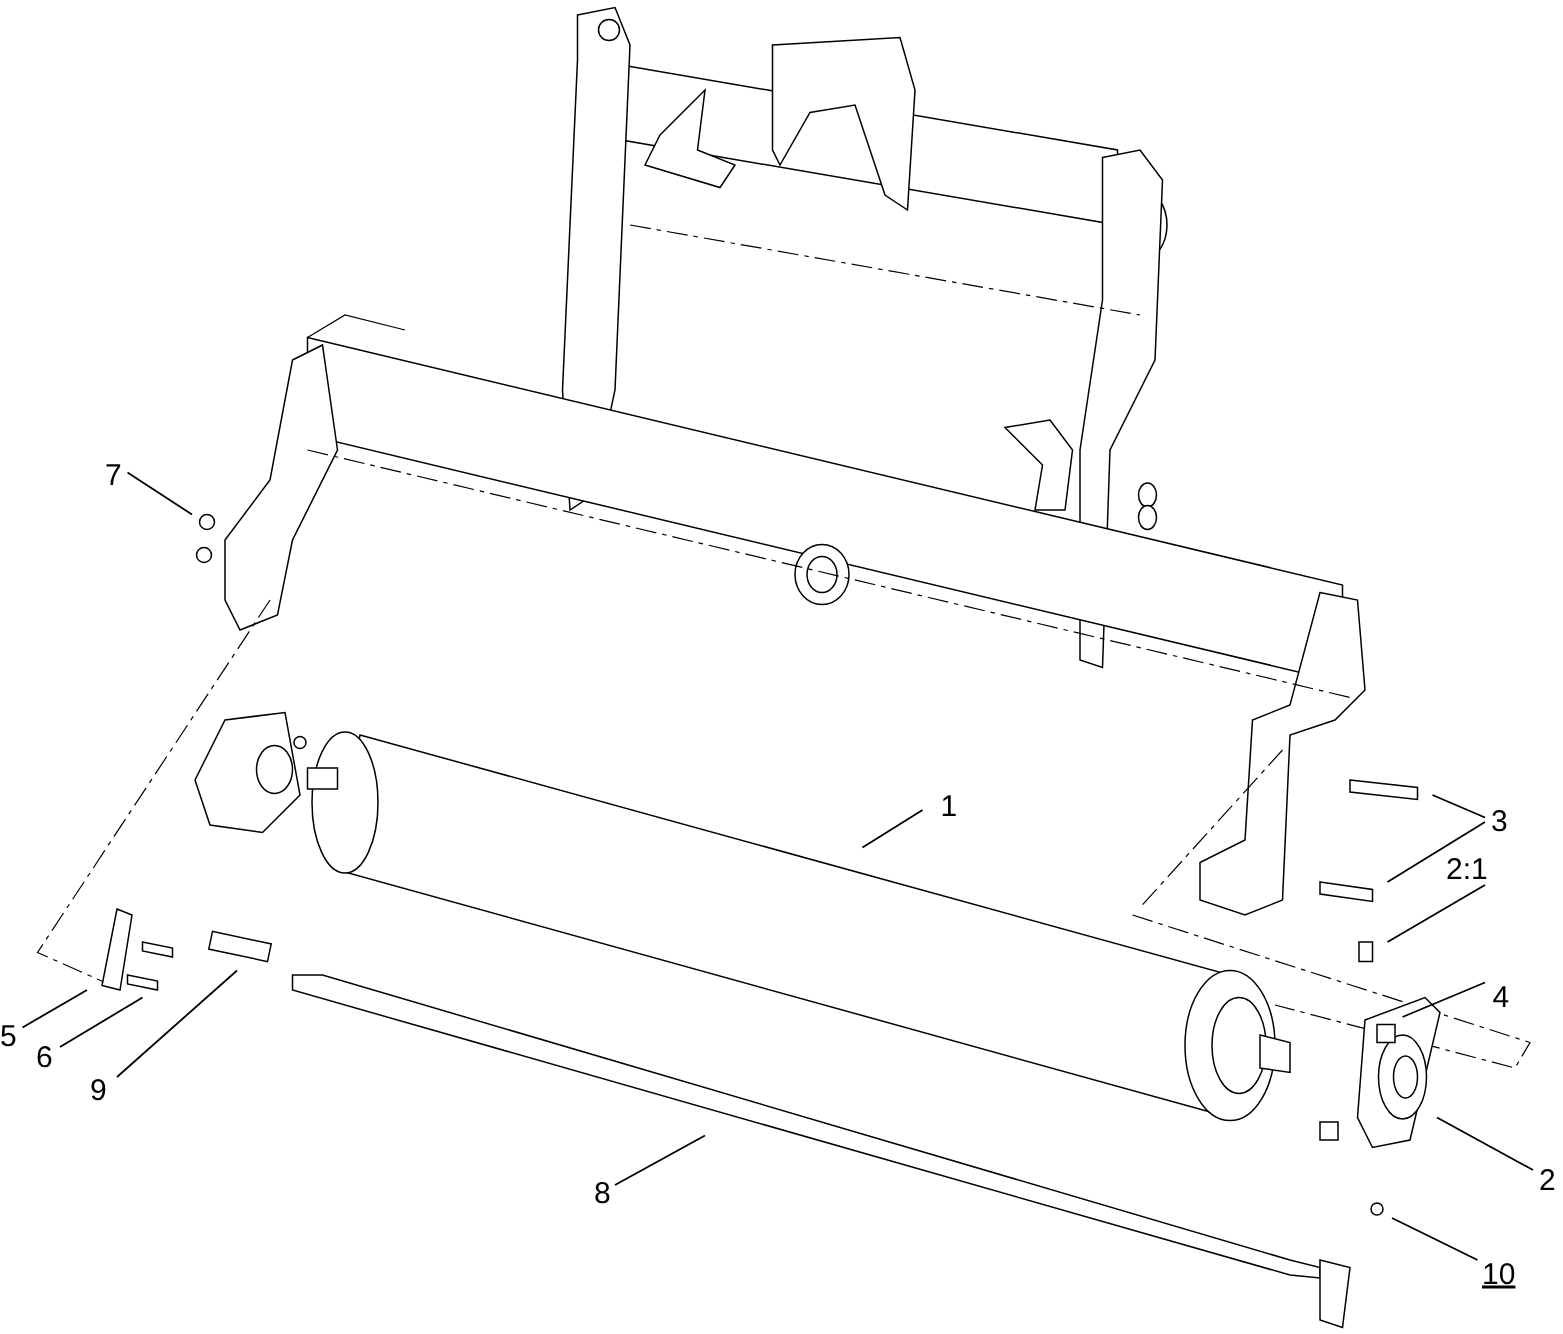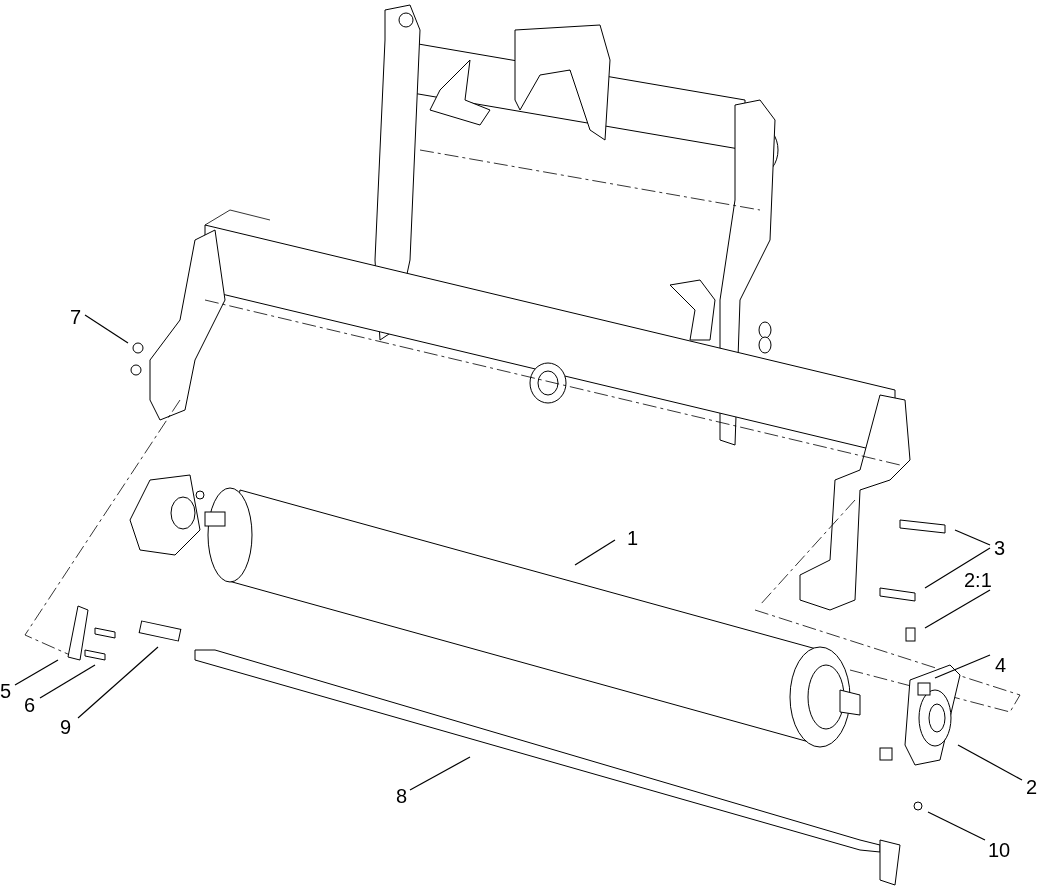--- a/index.html
+++ b/index.html
@@ -119,13 +119,13 @@
 <div class="callout" style="left:627px;top:528px;">1</div>
 <div class="callout" style="left:1026px;top:777px;">2</div>
 <div class="callout" style="left:964px;top:570px;">2:1</div>
 <div class="callout" style="left:994px;top:538px;">3</div>
 <div class="callout" style="left:995px;top:655px;">4</div>
 <div class="callout" style="left:0px;top:681px;">5</div>
 <div class="callout" style="left:24px;top:695px;">6</div>
 <div class="callout" style="left:70px;top:307px;">7</div>
 <div class="callout" style="left:396px;top:786px;">8</div>
 <div class="callout" style="left:60px;top:717px;">9</div>
-<div class="callout" style="left:988px;top:840px;">10</div>
+<div class="callout" style="left:988px;top:840px;text-decoration:underline;">10</div>
 
 </body></html>

